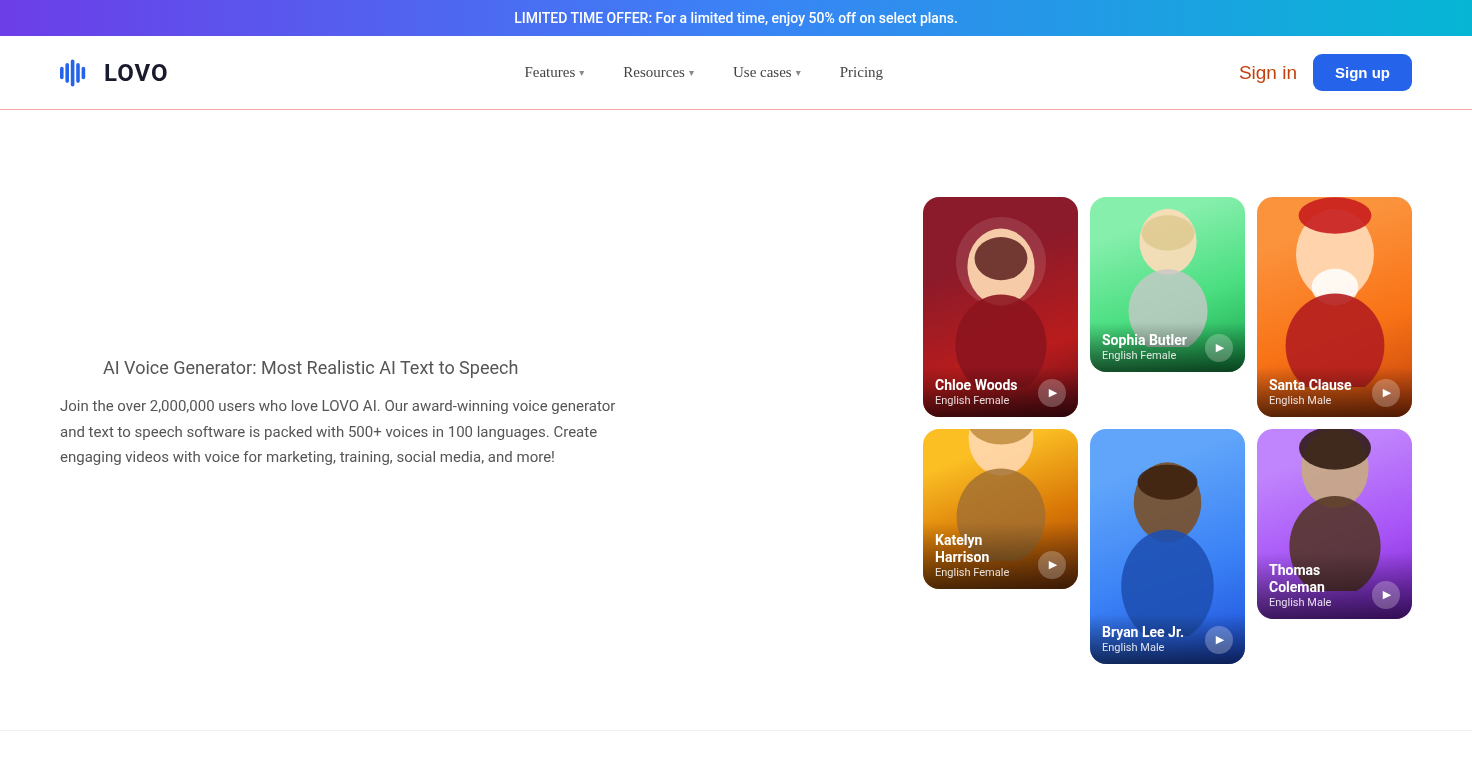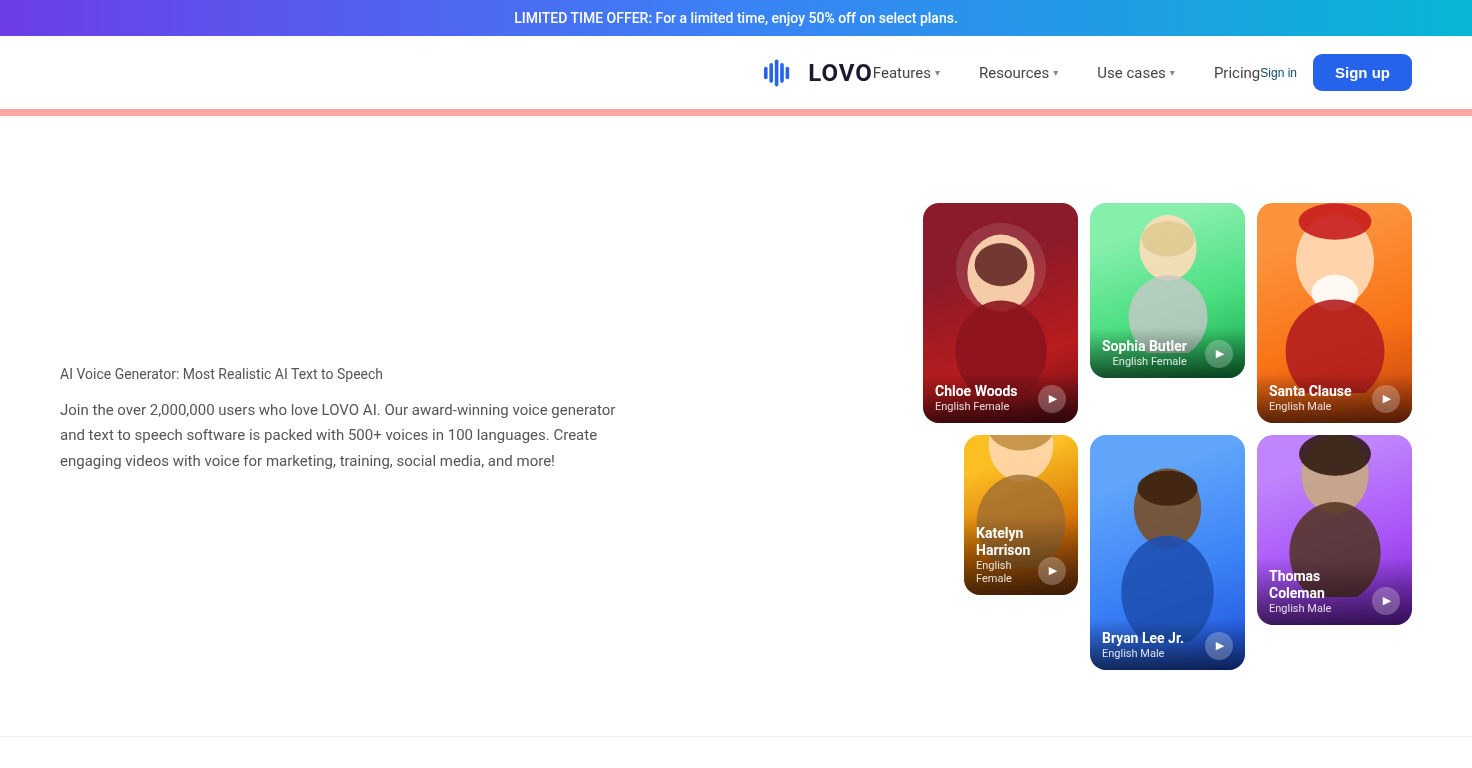--- a/index.html
+++ b/index.html
@@ -12,44 +12,45 @@
       text-align: center;
       padding: 10px 20px;
       font-size: 14px;
       font-weight: 500;
     }
 
     
     nav {
       display: flex;
       align-items: center;
-      justify-content: flex-end;
+      justify-content: space-between;
       padding: 18px 60px;
       background: #fff;
-      border-bottom: 7px solid #fca5a5;
+      border-bottom: 1px solid #fca5a5;
     }
     .nav-logo {
       display: flex;
       align-items: center;
       gap: 8px;
     }
     .logo-icon {
       width: 36px;
       height: 28px;
     }
     .logo-text {
       font-size: 24px;
       font-weight: 700;
       color: #1a1a2e;
       letter-spacing: 1px;
     }
     .nav-links {
       display: flex;
       align-items: center;
       gap: 39px;
+      font-family: Liberation Serif, serif;
     }
     .nav-link {
       display: flex;
       align-items: center;
       gap: 4px;
       color: #444;
       font-size: 15px;
       cursor: pointer;
       text-decoration: none;
     }
@@ -58,22 +59,22 @@
       color: #888;
     }
     .nav-actions {
       display: flex;
       align-items: center;
       gap: 16px;
     }
     .btn-signin {
       background: none;
       border: none;
-      color: #0c4a6e;
-      font-size: 12px;
+      color: #c2410c;
+      font-size: 19px;
       font-weight: 500;
       cursor: pointer;
     }
     .btn-signup {
       background: #2563eb;
       color: white;
       border: none;
       border-radius: 9px;
       padding: 10px 22px;
       font-size: 15px;
@@ -87,23 +88,24 @@
       align-items: center;
       justify-content: space-between;
       padding: 60px 60px 40px 60px;
       min-height: 620px;
     }
     .hero-left {
       max-width: 560px;
       flex: 1;
     }
     .hero-subtitle {
-      font-size: 14px;
+      font-size: 18px;
       color: #555;
       margin-bottom: 16px;
+      margin-left: 43px;
     }
     .hero-title {
       font-size: 46px;
       font-weight: 800;
       line-height: 1.15;
       color: #111;
       margin-bottom: 20px;
     }
     .hero-title .highlight {
       color: #2563eb;
@@ -276,21 +278,21 @@
               <div class="card-lang">English Female</div>
             </div>
             <div class="play-btn">
               <span class="play-icon">▶</span>
             </div>
           </div>
         </div>
       </div>
 
       <div class="voice-card" style="height:175px; grid-row:1; grid-column:2; align-self:start;">
-        <div class="card-bg bg-sophia" style="height:100%;position:relative;text-align:right;">
+        <div class="card-bg bg-sophia" style="height:100%;position:relative;">
           <div style="position:absolute;top:0;left:0;right:0;bottom:0;display:flex;align-items:center;justify-content:center;">
             <svg viewBox="0 0 100 130" width="110" height="160" style="position:absolute;bottom:25px;" xmlns="http://www.w3.org/2000/svg">
               <ellipse cx="50" cy="42" rx="26" ry="30" fill="rgba(255,220,185,0.9)"></ellipse>
               <ellipse cx="50" cy="34" rx="24" ry="16" fill="rgba(220,200,140,0.8)"></ellipse>
               <ellipse cx="50" cy="105" rx="36" ry="38" fill="rgba(200,200,200,0.8)"></ellipse>
             </svg>
           </div>
           <div class="card-info">
             <div class="card-info-text">
               <div class="card-name">Sophia Butler</div>
@@ -318,21 +320,21 @@
               <div class="card-name">Santa Clause</div>
               <div class="card-lang">English Male</div>
             </div>
             <div class="play-btn">
               <span class="play-icon">▶</span>
             </div>
           </div>
         </div>
       </div>
 
-      <div class="voice-card" style="height:160px; grid-row:2; grid-column:1;margin-left:41px;">
+      <div class="voice-card" style="height:160px; grid-row:2; grid-column:1;">
         <div class="card-bg bg-katelyn" style="height:100%;position:relative;">
           <div style="position:absolute;top:0;left:0;right:0;bottom:0;display:flex;align-items:center;justify-content:center;">
             <svg viewBox="0 0 100 140" width="120" height="185" style="position:absolute;bottom:28px;" xmlns="http://www.w3.org/2000/svg">
               <ellipse cx="50" cy="45" rx="27" ry="31" fill="rgba(255,215,175,0.9)"></ellipse>
               <ellipse cx="50" cy="30" rx="28" ry="20" fill="rgba(190,140,60,0.85)"></ellipse>
               <ellipse cx="50" cy="110" rx="37" ry="40" fill="rgba(160,110,50,0.8)"></ellipse>
             </svg>
           </div>
           <div class="card-info">
             <div class="card-info-text">

